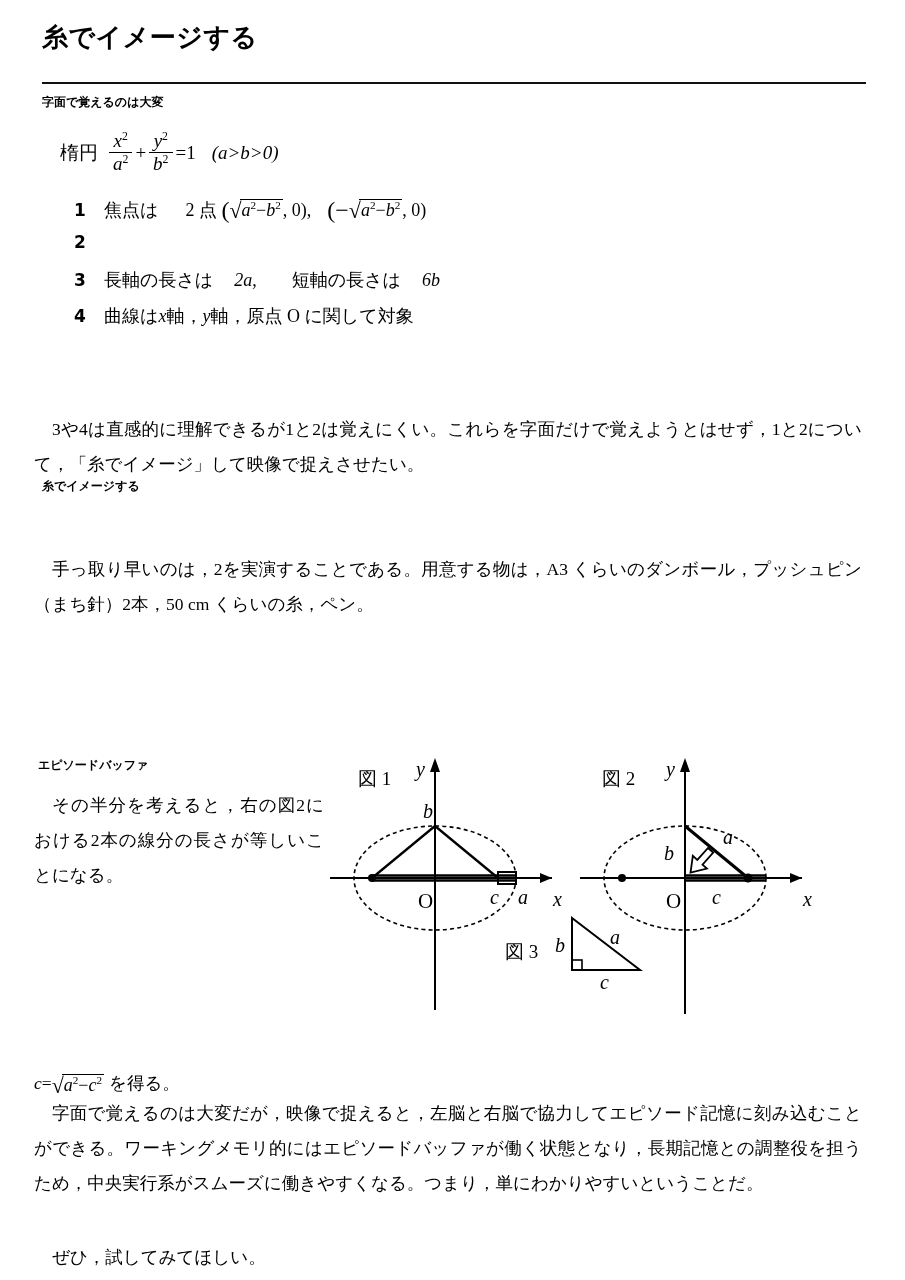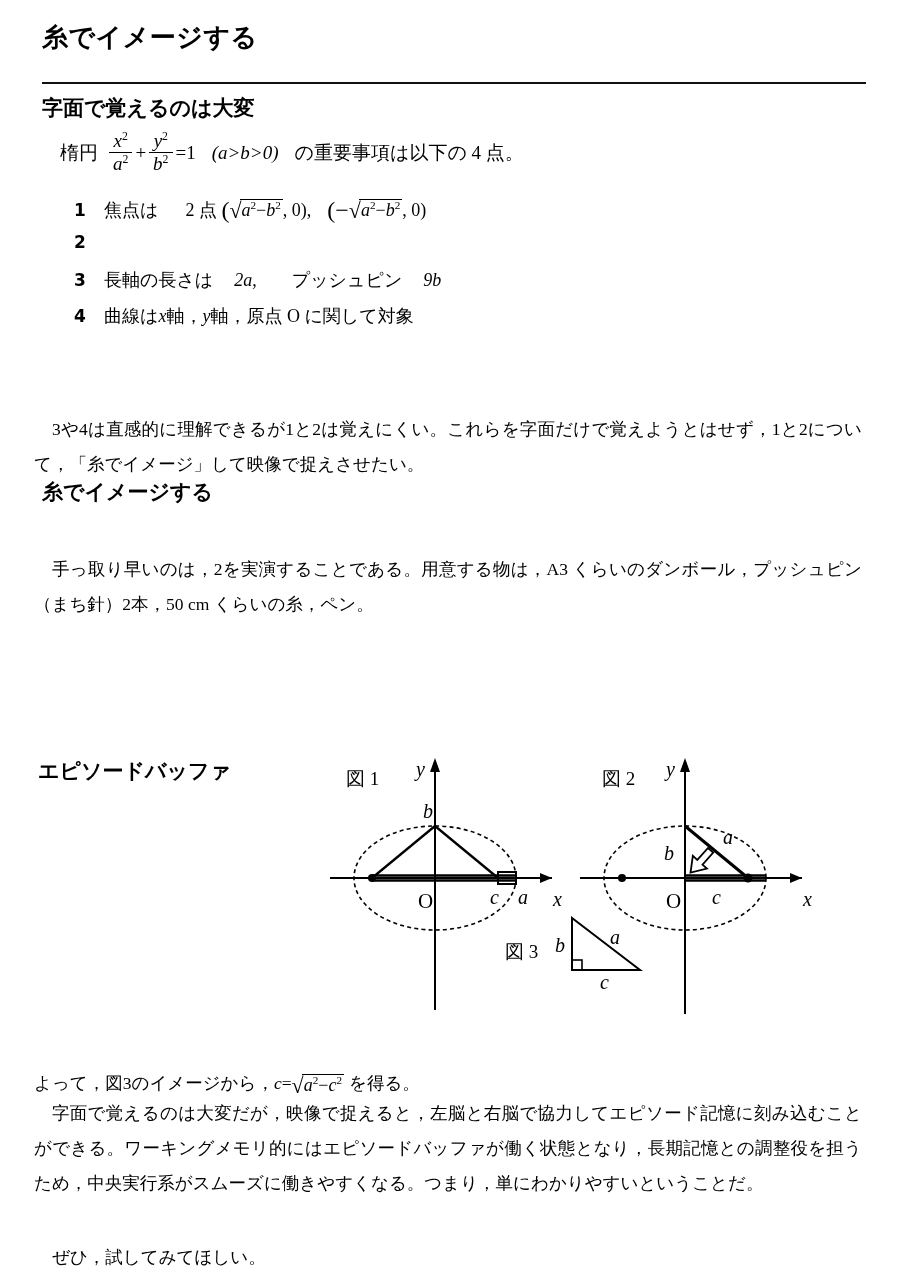--- a/index.html
+++ b/index.html
@@ -42,21 +42,21 @@
     width: 824px;
     height: 2px;
     background: #111111;
   }
 
   
   .sec-head {
     position: absolute;
     font-family: "DejaVu Sans", "Liberation Sans", sans-serif;
     font-weight: bold;
-    font-size: 21px;
+    font-size: 12px;
     white-space: nowrap;
   }
   #head-jimen { left: 42px; top: 94px; }
   #head-ito   { left: 42px; top: 478px; }
   #head-epi   { left: 38px; top: 757px; }
 
   
   .body-p {
     position: absolute;
     font-family: "Liberation Serif", "DejaVu Serif", serif;
@@ -144,21 +144,21 @@
   }
 
   
   .fig-area { position: absolute; left: 330px; top: 752px; width: 575px; height: 275px; }
   .fig-label {
     position: absolute;
     font-size: 19px;
     font-family: "Liberation Serif", "DejaVu Serif", serif;
     white-space: nowrap;
   }
-  #fig1-label { left: 16px; top: 14px; }
+  #fig1-label { left: 28px; top: 14px; }
   #fig2-label { left: 272px; top: 14px; }
   #fig3-label { left: 175px; top: 187px; }
 
   svg { display: block; }
   .fig-svg { position: absolute; }
   #fig1-svg { left: 0px;   top: 0px; }
   #fig2-svg { left: 250px; top: 0px; }
   #fig3-svg { left: 222px; top: 160px; }
 
   .mathlabel {
@@ -198,21 +198,20 @@
     </span>
     <span class="mn">+</span>
     <span class="frac">
       <span class="num"><span class="mi">y</span><sup class="ex mn">2</sup></span>
       <span class="den"><span class="mi">b</span><sup class="ex mn">2</sup></span>
     </span>
     <span class="mn">=1</span>
     <span style="display:inline-block;width:16px"></span>
     <span class="mi">(a&gt;b&gt;0)</span>
     <span style="display:inline-block;width:16px"></span>
-    <span class="jp">の重要事項は以下の 4 点。</span>
   </div>
 
   <div class="num-list">
 
     <div class="num-item">
       <span class="idx">1</span>
       <span class="txt">
         <span class="jp">焦点は</span>
         <span style="display:inline-block;width:18px"></span>
         <span class="mn">2 点</span>
@@ -232,23 +231,23 @@
       <span class="idx">2</span>
     </div>
 
     <div class="num-item">
       <span class="idx">3</span>
       <span class="txt">
         <span class="jp">長軸の長さは</span>
         <span style="display:inline-block;width:12px"></span>
         <span class="mi">2a,</span>
         <span style="display:inline-block;width:26px"></span>
-        <span class="jp">プッシュピン</span>
+        <span class="jp">短軸の長さは</span>
         <span style="display:inline-block;width:12px"></span>
-        <span class="mi">9b</span>
+        <span class="mi">6b</span>
       </span>
     </div>
 
     <div class="num-item">
       <span class="idx">4</span>
       <span class="txt">
         <span class="jp">曲線は</span><span class="mi">x</span><span class="jp">軸，</span><span class="mi">y</span><span class="jp">軸，原点 O に関して対象</span>
       </span>
     </div>
 
@@ -257,20 +256,21 @@
   <div class="body-p full-w" style="top:372px;text-indent:18px">3や4は直感的に理解できるが1と2は覚えにくい。これらを字面だけで覚えようとはせず，1と2について，「糸でイメージ」して映像で捉えさせたい。</div>
 
   <div class="sec-head" id="head-ito">糸でイメージする</div>
 
   <div class="body-p full-w" style="top:512px;text-indent:18px">手っ取り早いのは，2を実演することである。用意する物は，A3 くらいのダンボール，プッシュピン（まち針）2本，50 cm くらいの糸，ペン。</div>
 
 
   <div class="sec-head" id="head-epi">エピソードバッファ</div>
 
   <div class="epi-text">
+    <div style="text-indent:18px">その半分を考えると，右の図2における2本の線分の長さが等しいことになる。</div>
   </div>
 
   <div class="fig-area">
 
     <div class="fig-label" id="fig1-label">図 1</div>
     <div class="fig-label" id="fig2-label">図 2</div>
     <div class="fig-label" id="fig3-label">図 3</div>
 
     <svg class="fig-svg" id="fig1-svg" width="240" height="270" viewBox="0 0 240 270">
 
@@ -332,21 +332,20 @@
       <polygon points="20,6 20,58 88,58" fill="none" stroke="#000" stroke-width="2"></polygon>
       <rect x="20" y="48" width="10" height="10" fill="none" stroke="#000" stroke-width="1.6"></rect>
       <text x="3" y="40" class="mathlabel">b</text>
       <text x="58" y="32" class="mathlabel">a</text>
       <text x="48" y="77" class="mathlabel">c</text>
     </svg>
   </div>
 
   <div class="body-p" id="p-yotte" style="white-space:nowrap">
     <span class="inline-frac-sqrt">
-      <span class="jp">よって，図3のイメージから，</span>
       <span class="mi">c</span>
       <span class="mn">=</span>
       <span class="sqrt">
         <span class="radical mn">√</span>
         <span class="rad-body"><span class="mi">a</span><sup class="ex mn">2</sup><span class="mn">−</span><span class="mi">c</span><sup class="ex mn">2</sup></span>
       </span>
       <span style="display:inline-block;width:5px"></span>
       <span class="jp">を得る。</span>
     </span>
   </div>

